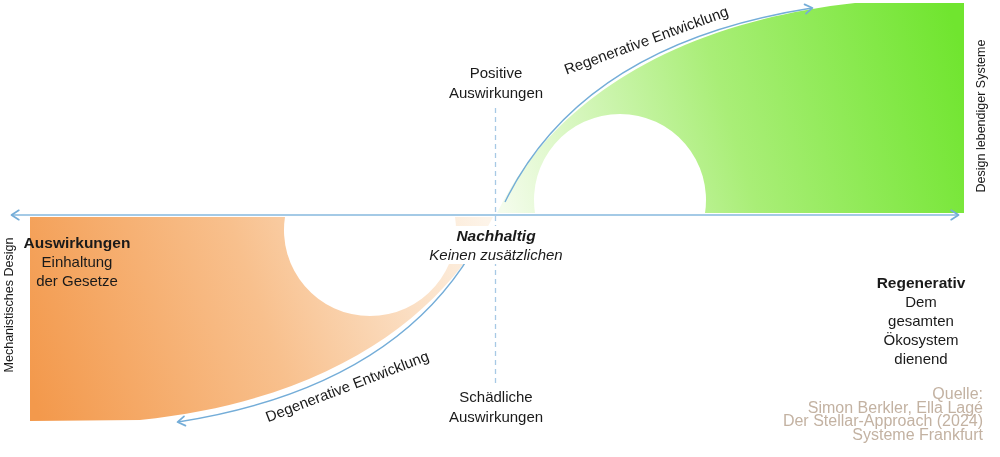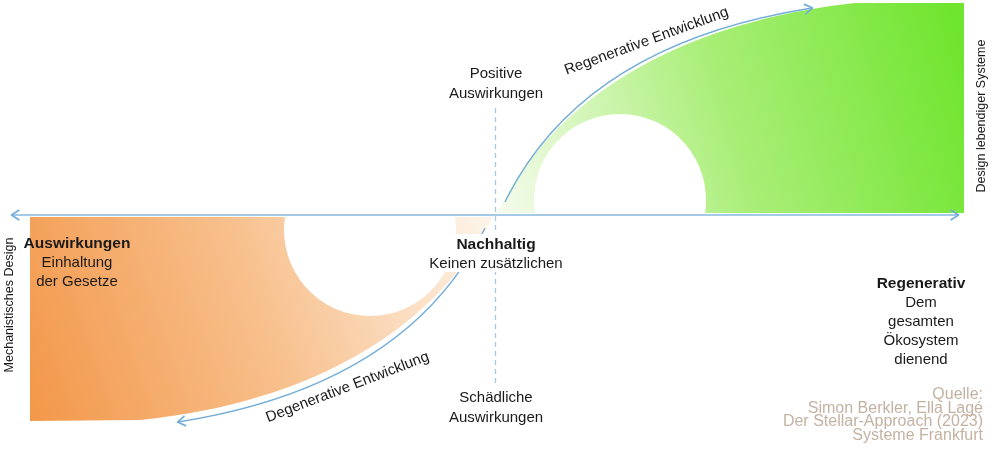--- a/index.html
+++ b/index.html
@@ -65,37 +65,37 @@
     <div>Schädliche</div>
     <div>Auswirkungen</div>
   </div>
 
   <div class="txt center-col" style="left:77px; top:233px;">
     <div class="bold-title">Auswirkungen</div>
     <div>Einhaltung</div>
     <div>der Gesetze</div>
   </div>
 
-  <div class="txt center-col whitebg" style="left:496px; top:234px;">
+  <div class="txt center-col whitebg" style="left:496px; top:226px;font-style:italic;">
     <div class="bold-title">Nachhaltig</div>
     <div>Keinen zusätzlichen</div>
   </div>
 
   <div class="txt center-col" style="left:921px; top:233px;margin-top:40px;">
     <div class="bold-title">Regenerativ</div>
     <div>Dem gesamten</div>
     <div>Ökosystem dienend</div>
   </div>
 
   <div class="txt curve-label curve-label-top">Regenerative Entwicklung</div>
   <div class="txt curve-label curve-label-bottom">Degenerative Entwicklung</div>
 
   <div class="txt vert-label vert-left">Mechanistisches Design</div>
   <div class="txt vert-label vert-right">Design lebendiger Systeme</div>
 
   <div class="txt source">
     <div>Quelle:</div>
     <div>Simon Berkler, Ella Lagé</div>
-    <div>Der Stellar-Approach (2023)</div>
+    <div>Der Stellar-Approach (2024)</div>
     <div>Systeme Frankfurt</div>
   </div>
 
 </div>
 
 </body></html>

